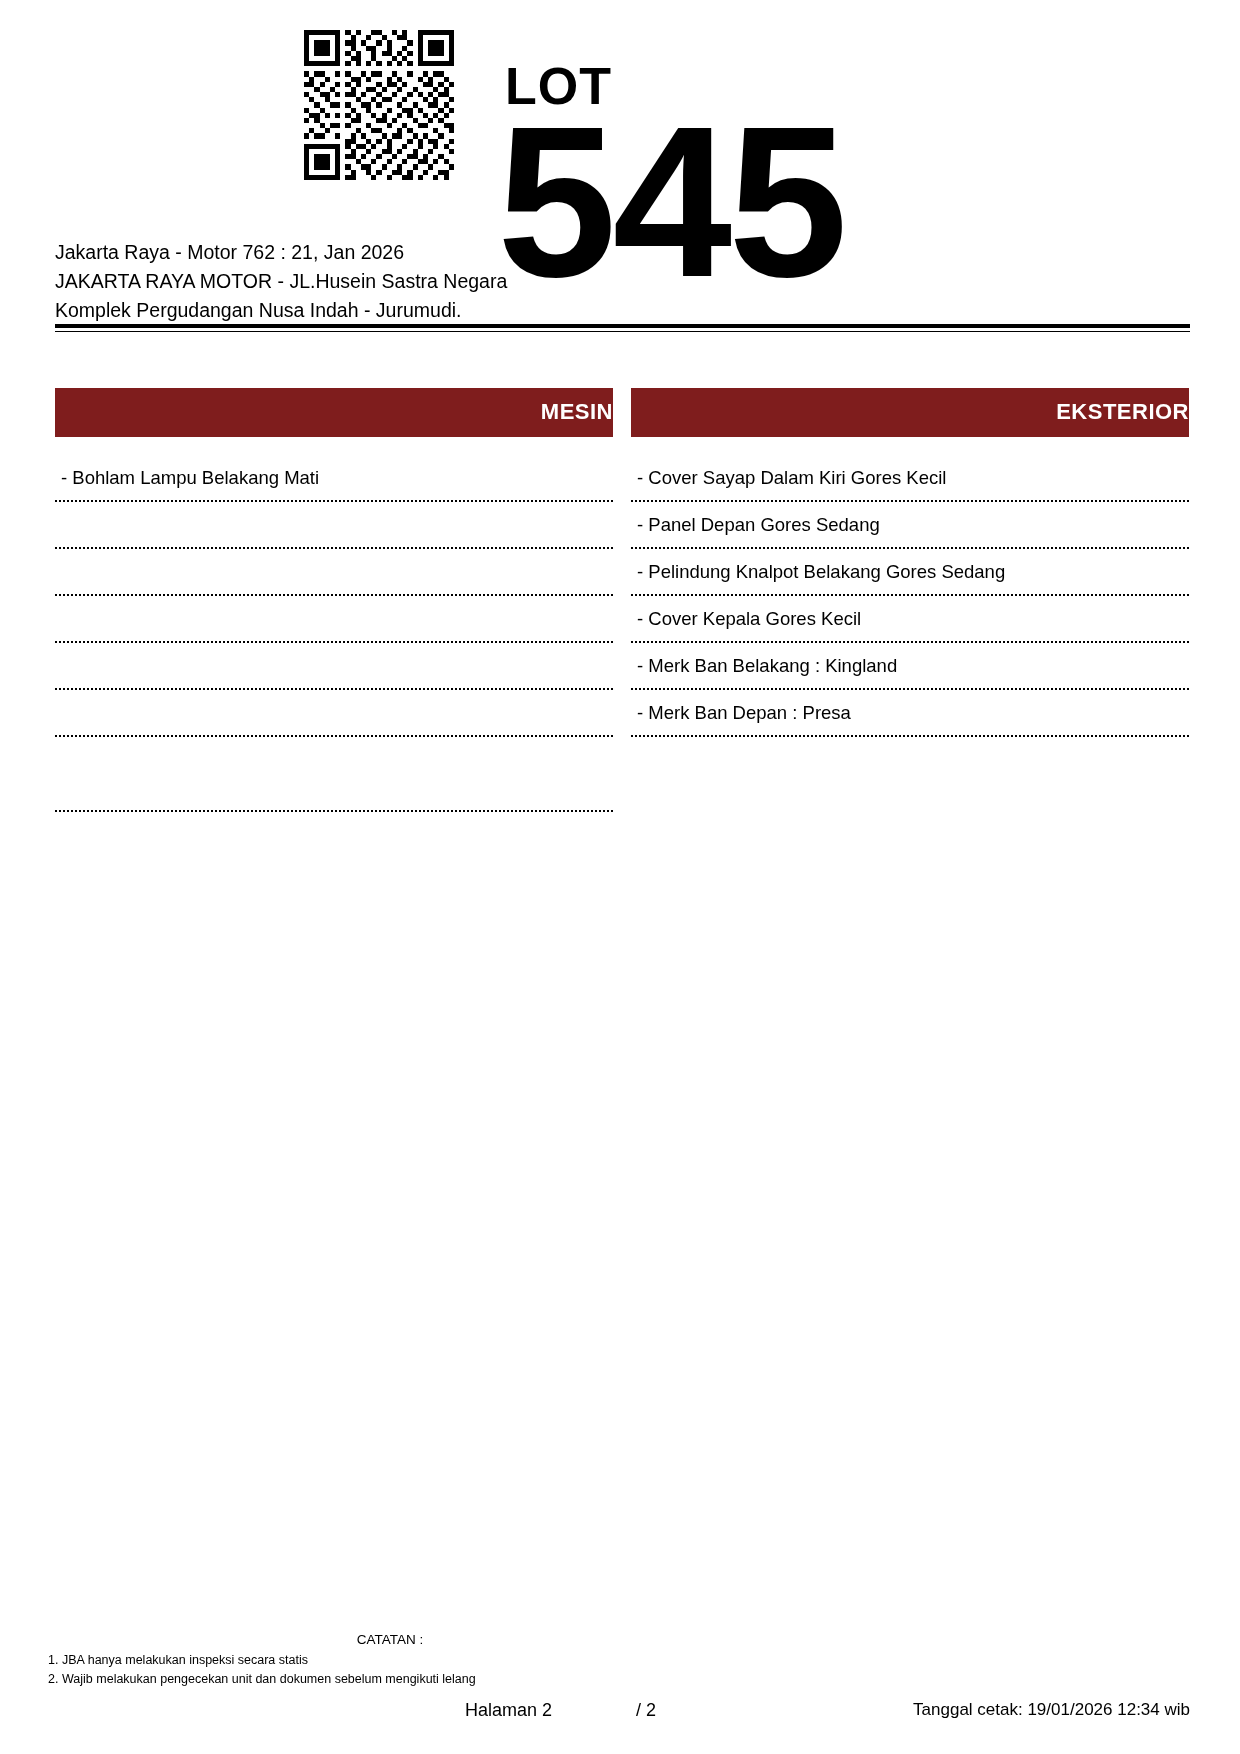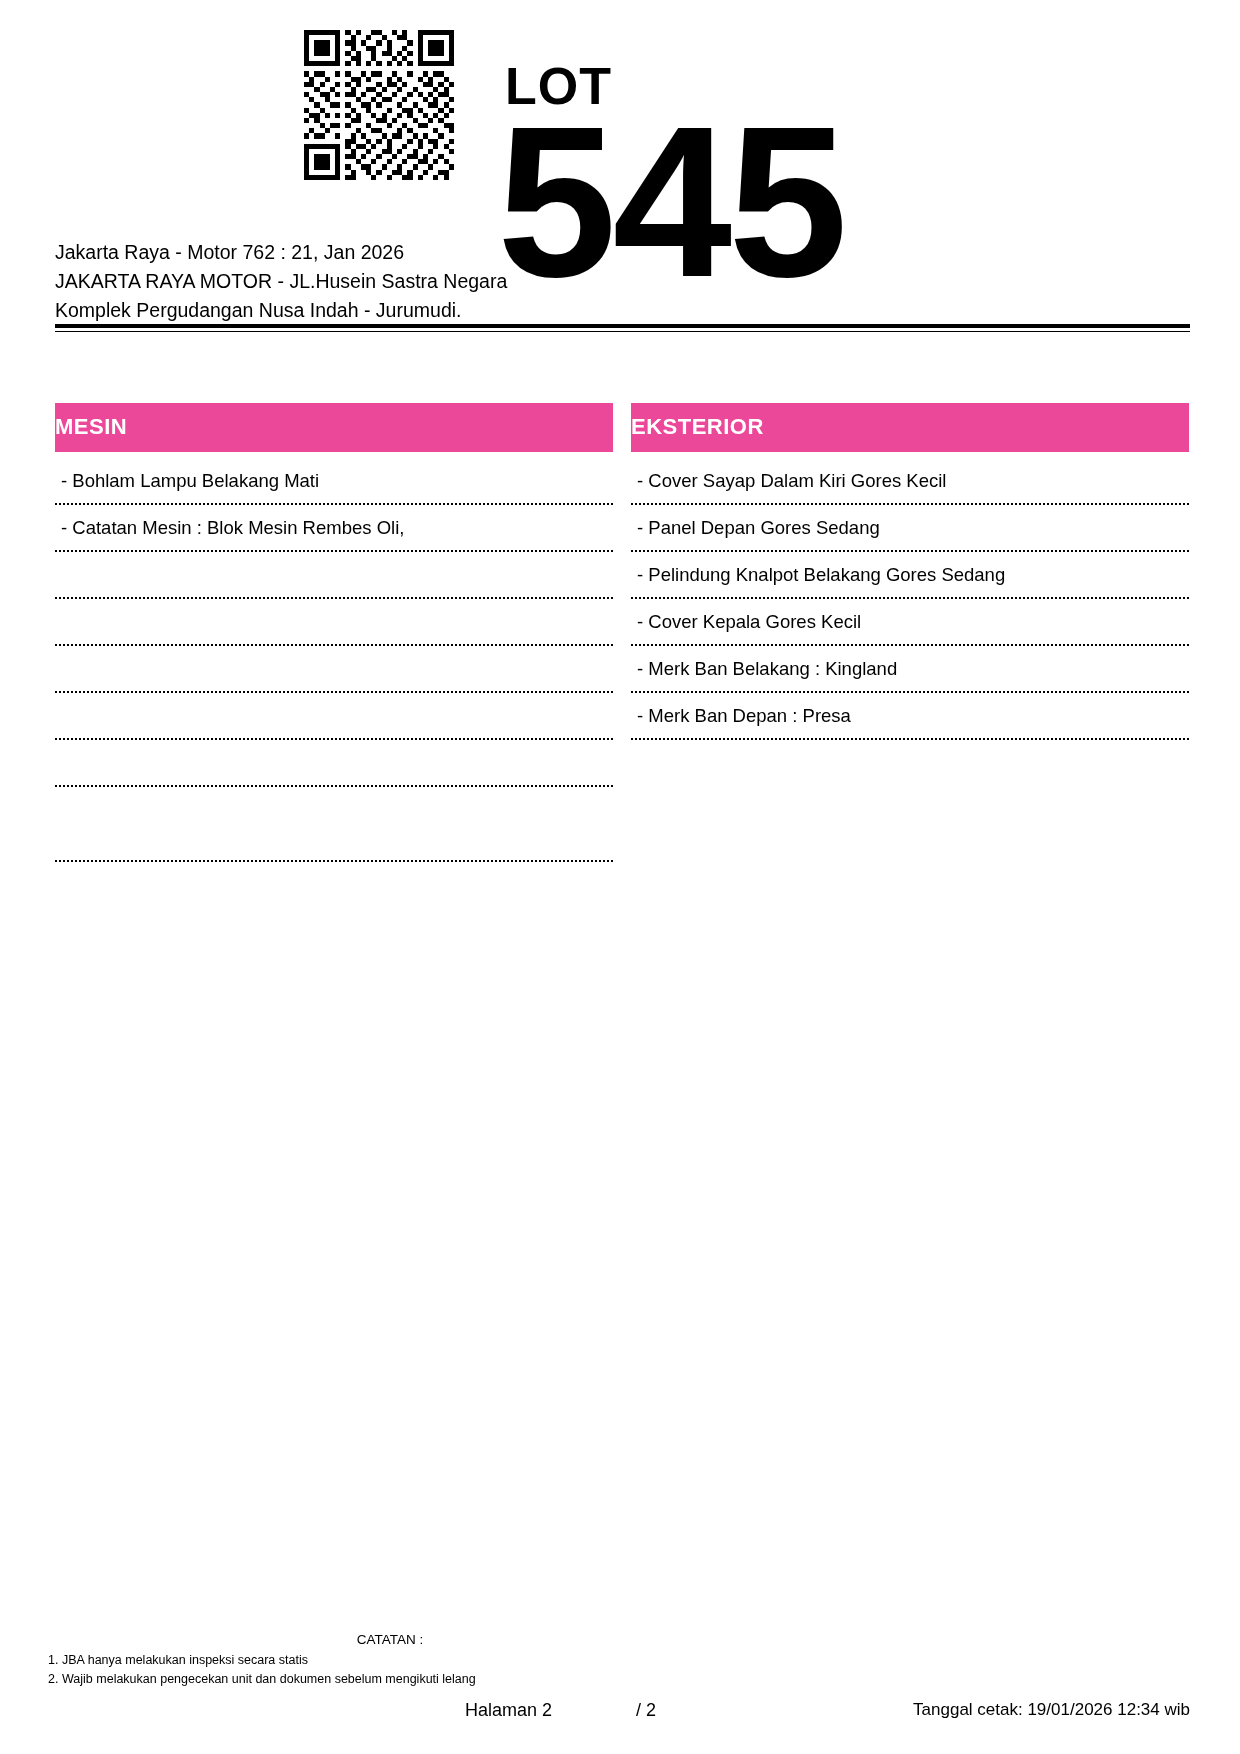--- a/index.html
+++ b/index.html
@@ -98,42 +98,41 @@
     left: 55px;
     top: 388px;
     width: 1135px;
     display: flex;
     gap: 18px;
   }
   .col {
     width: 558px;
   }
   .col-head {
-    background: #ec4899;
+    background: #7f1d1d;
     color: #fff;
-    text-align: left;
+    text-align: right;
     font-size: 22px;
     font-weight: bold;
     letter-spacing: 0.5px;
     padding: 11px 0 12px 0;
-    margin-top: 15px;
   }
   .row {
     font-size: 18.5px;
     line-height: 25px;
     padding: 10px 4px 10px 6px;
     border-bottom: 2px dotted #000;
     min-height: 25px;
     box-sizing: border-box;
   }
   .row.empty {
     color: transparent;
   }
   .row.first {
-    padding-top: 16px;
+    padding-top: 28px;
   }
 
   
   .footer-note {
     position: absolute;
     left: 40px;
     top: 1630px;
     width: 700px;
     font-size: 13px;
     line-height: 19px;
@@ -444,21 +443,20 @@
   </div>
 
   <div class="hr-thick"></div>
   <div class="hr-thin"></div>
 
   <div class="cols">
 
     <div class="col">
       <div class="col-head">MESIN</div>
       <div class="row first">- Bohlam Lampu Belakang Mati</div>
-      <div class="row">- Catatan Mesin :  Blok Mesin Rembes Oli,</div>
       <div class="row empty">&nbsp;</div>
       <div class="row empty">&nbsp;</div>
       <div class="row empty">&nbsp;</div>
       <div class="row empty">&nbsp;</div>
       <div class="row empty">&nbsp;</div>
       <div class="row empty" style="min-height:75px;">&nbsp;</div>
     </div>
 
     <div class="col">
       <div class="col-head">EKSTERIOR</div>

